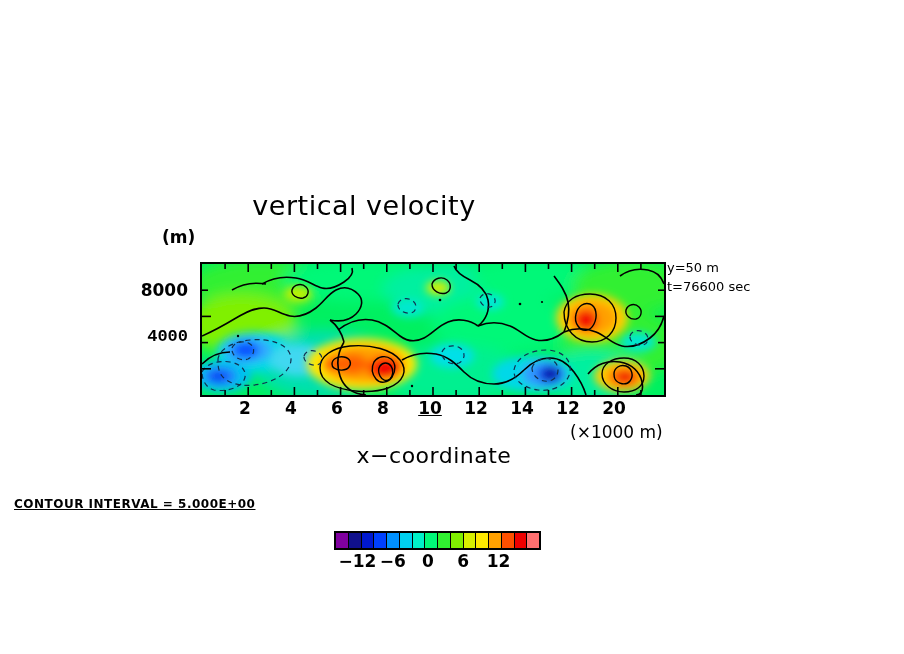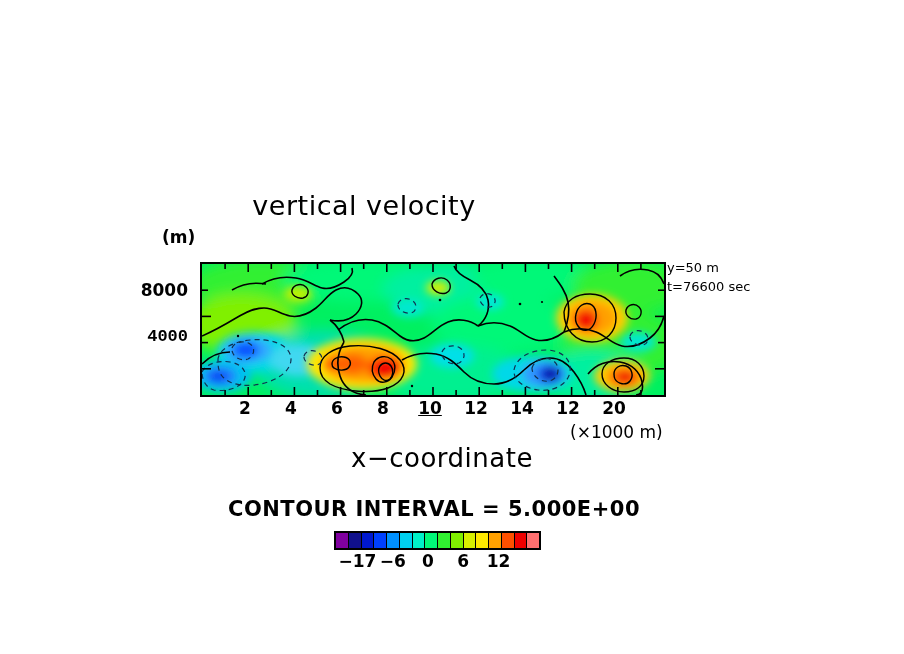--- a/index.html
+++ b/index.html
@@ -45,23 +45,22 @@
     position: absolute;
     left: 556px; top: 422px;
     font-size: 17px;
     font-weight: normal;
   }
   #x-axis-title {
     position: absolute;
     left: 0; top: 443px;
     width: 840px;
     text-align: center;
-    font-size: 26px;
+    font-size: 22px;
     letter-spacing: 0.5px;
-    margin-left: 8px;
   }
 
   
   #plot-frame {
     position: absolute;
     left: 186px; top: 262px;
     width: 462px; height: 131px;
     border: 2px solid #000000;
     box-sizing: content-box;
     overflow: hidden;
@@ -99,24 +98,24 @@
     line-height: 19px;
     letter-spacing: 0px;
   }
   #side-annotations div { white-space: pre; }
 
   
   #contour-interval {
     position: absolute;
     left: 0; top: 497px;
     width: 840px;
-    text-align: center;
-    font-size: 21px;
+    font-size: 12px;
     font-weight: bold;
     letter-spacing: 0.5px;
+    text-decoration: underline;
   }
 
   
   #colorbar {
     position: absolute;
     left: 320px; top: 531px;
     height: 15px;
     border: 2px solid #000000;
     display: flex;
     box-sizing: content-box;
@@ -405,20 +404,20 @@
       <div class="swatch" style="width: 11.75px; background: rgb(48, 240, 48);"></div>
       <div class="swatch" style="width: 11.75px; background: rgb(128, 240, 0);"></div>
       <div class="swatch" style="width: 11.75px; background: rgb(216, 240, 0);"></div>
       <div class="swatch" style="width: 11.75px; background: rgb(255, 232, 0);"></div>
       <div class="swatch" style="width: 11.75px; background: rgb(255, 160, 0);"></div>
       <div class="swatch" style="width: 11.75px; background: rgb(255, 80, 0);"></div>
       <div class="swatch" style="width: 11.75px; background: rgb(240, 0, 0);"></div>
       <div class="swatch" style="width: 11.75px; background: rgb(255, 112, 112);"></div>
     </div>
   <div id="colorbar-labels">
-      <div class="cbar-label" style="left: 1.5px;">−17</div>
+      <div class="cbar-label" style="left: 1.5px;">−12</div>
       <div class="cbar-label" style="left: 36.75px;">−6</div>
       <div class="cbar-label" style="left: 72px;">0</div>
       <div class="cbar-label" style="left: 107.25px;">6</div>
       <div class="cbar-label" style="left: 142.5px;">12</div>
     </div>
 
 </div>
 
 </body></html>

